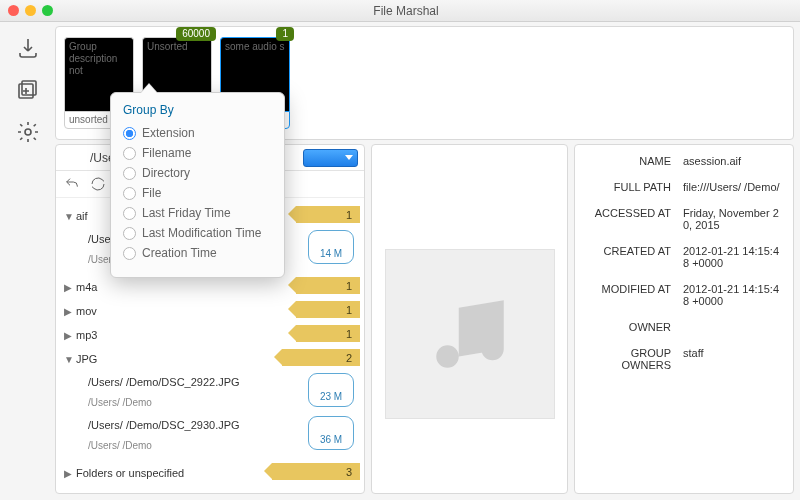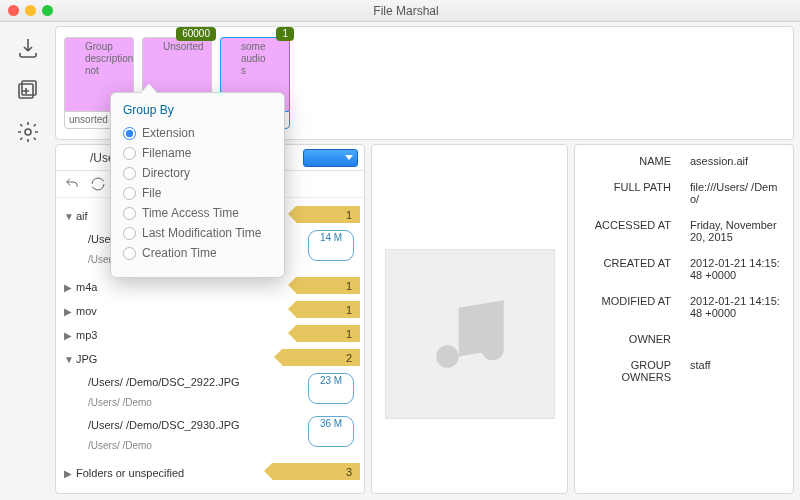--- a/index.html
+++ b/index.html
@@ -19,21 +19,21 @@
   
   .left-rail { width: 55px; padding-top: 12px; display: flex; flex-direction: column; align-items: center; gap: 14px; }
   .rail-icon { width: 28px; height: 28px; display: flex; align-items: center; justify-content: center; color: #555; cursor: pointer; }
   .rail-icon svg { width: 24px; height: 24px; stroke: #555; fill: none; stroke-width: 1.6; }
 
   .content { flex: 1; display: flex; flex-direction: column; padding: 4px 6px 6px 0; gap: 4px; }
 
   
   .top-cards { background: #fff; border: 1px solid #d9d9d9; border-radius: 4px; padding: 10px 8px; display: flex; gap: 8px; position: relative; min-height: 110px; }
   .group-card { width: 70px; height: 92px; display:flex; flex-direction:column; position: relative; }
-  .card-top { border:1px solid #cfcfcf; border-bottom:none; border-radius:4px 4px 0 0; background:#f0abfc; flex:1; padding:3px 20px; font-size:10px; color:#6b6b6b; line-height:1.2; overflow:hidden; }
+  .card-top { border:1px solid #cfcfcf; border-bottom:none; border-radius:4px 4px 0 0; background:#000000; flex:1; padding:3px 4px; font-size:10px; color:#6b6b6b; line-height:1.2; overflow:hidden; }
   .card-bot { height:18px; border:1px solid #cfcfcf; border-radius:0 0 4px 4px; background:#fff; font-size:10px; color:#6b6b6b; padding:2px 4px; white-space:nowrap; overflow:hidden; }
   .group-card.active .card-top { border-color:#1a9cff; }
   .group-card.active .card-bot { border-color:#1a9cff; }
   .badge { position:absolute; top:-10px; right:-4px; background:#4d7c0f; color:#fff; font-size:10px; line-height:14px; padding:0 6px; border-radius:4px; }
 
   
   .panes { flex:1; display:flex; gap:6px; min-height:0; }
   .pane { background:#fff; border:1px solid #d9d9d9; border-radius:4px; display:flex; flex-direction:column; overflow:hidden; }
   .pane-left { width: 310px; }
   .pane-mid { flex: 1; align-items:center; justify-content:center; }
@@ -47,35 +47,35 @@
 
   .tool-row { display:flex; gap:10px; padding:5px 8px; border-bottom:1px solid #eee; align-items:center; }
   .tool-row svg { width:16px; height:16px; stroke:#666; fill:none; stroke-width:1.5; cursor:pointer; }
 
   .tree { flex:1; overflow:auto; padding:4px 4px 8px 4px; }
   .row { display:flex; align-items:center; min-height:20px; font-size:11px; padding-left:4px; position:relative; }
   .row .disclosure { width:12px; color:#777; cursor:pointer; font-size:10px; }
   .row .label { color:#333; }
   .row .sub { color:#888; font-size:10px; }
   .row-group { margin-top:4px; }
-  .pill { position:absolute; right:6px; top:1px; height:31px; min-width:46px; border:1px solid #5fa9d6; color:#2f7fb4; border-radius:9px; font-size:10px; text-align:center; line-height:13px; background:#fff; padding:0 8px; }
+  .pill { position:absolute; right:6px; top:1px; height:31px; min-width:46px; border:1px solid #5fa9d6; color:#2f7fb4; border-radius:9px; font-size:10px; text-align:center; line-height:13px; background:#fff; padding:16px 8px; }
   .bar { position:absolute; right:0; top:0; height:17px; border-radius:0; }
   .bar-body { height:100%; background:#e8c65f; display:flex; align-items:center; justify-content:flex-end; padding-right:8px; color:#494018; font-size:11px; }
   .bar-tail { position:absolute; left:-8px; top:0; width:0; height:0; border-top:8.5px solid transparent; border-bottom:8.5px solid transparent; border-right:8px solid #e8c65f; }
   .indent1 { padding-left:28px; }
   .indent2 { padding-left:28px; }
   .file-row .label { color:#333; }
   .file-row { margin-top:3px; }
 
   
   .preview-box { width:170px; height:170px; background:#efefef; border:1px solid #e2e2e2; display:flex; align-items:center; justify-content:center; margin-top: 30px; }
   .preview-box svg { width:90px; height:90px; fill:#cfcfcf; }
 
   
-  .detail-row { display:flex; margin-bottom:14px; gap:19px; }
+  .detail-row { display:flex; margin-bottom:14px; gap:12px; }
   .detail-key { width:86px; text-align:right; color:#333; font-size:11px; }
   .detail-val { flex:1; color:#333; font-size:11px; word-break:break-all; }
 
   
   .popover { position:absolute; left:110px; top:92px; width:175px; background:#fbfbfb; border:1px solid #cfcfcf; border-radius:6px; box-shadow:0 6px 22px rgba(0,0,0,0.25); padding:10px 12px 14px 12px; z-index:50; }
   .popover::after { content:""; position:absolute; top:-9px; left:30px; width:0; height:0; border-left:8px solid transparent; border-right:8px solid transparent; border-bottom:9px solid #fbfbfb; filter: drop-shadow(0 -1px 0 #cfcfcf); }
   .popover h4 { font-size:12px; font-weight:400; color:#0369a1; margin-bottom:6px; }
   .radio-row { display:flex; align-items:center; gap:6px; font-size:12px; color:#666; height:20px; cursor:pointer; }
   .radio { width:13px; height:13px; border:1px solid #b8b8b8; border-radius:50%; background:#fff; display:inline-flex; align-items:center; justify-content:center; }
   .radio.checked { background:radial-gradient(circle,#2f8bff 45%, #fff 50%); border-color:#2f8bff; }
@@ -290,21 +290,21 @@
       <div class="radio-row">
         <span class="radio"></span>
         <span>Directory</span>
       </div>
       <div class="radio-row">
         <span class="radio"></span>
         <span>File</span>
       </div>
       <div class="radio-row">
         <span class="radio"></span>
-        <span>Time Access Time</span>
+        <span>Last Friday Time</span>
       </div>
       <div class="radio-row">
         <span class="radio"></span>
         <span>Last Modification Time</span>
       </div>
       <div class="radio-row">
         <span class="radio"></span>
         <span>Creation Time</span>
       </div>
     </div>

